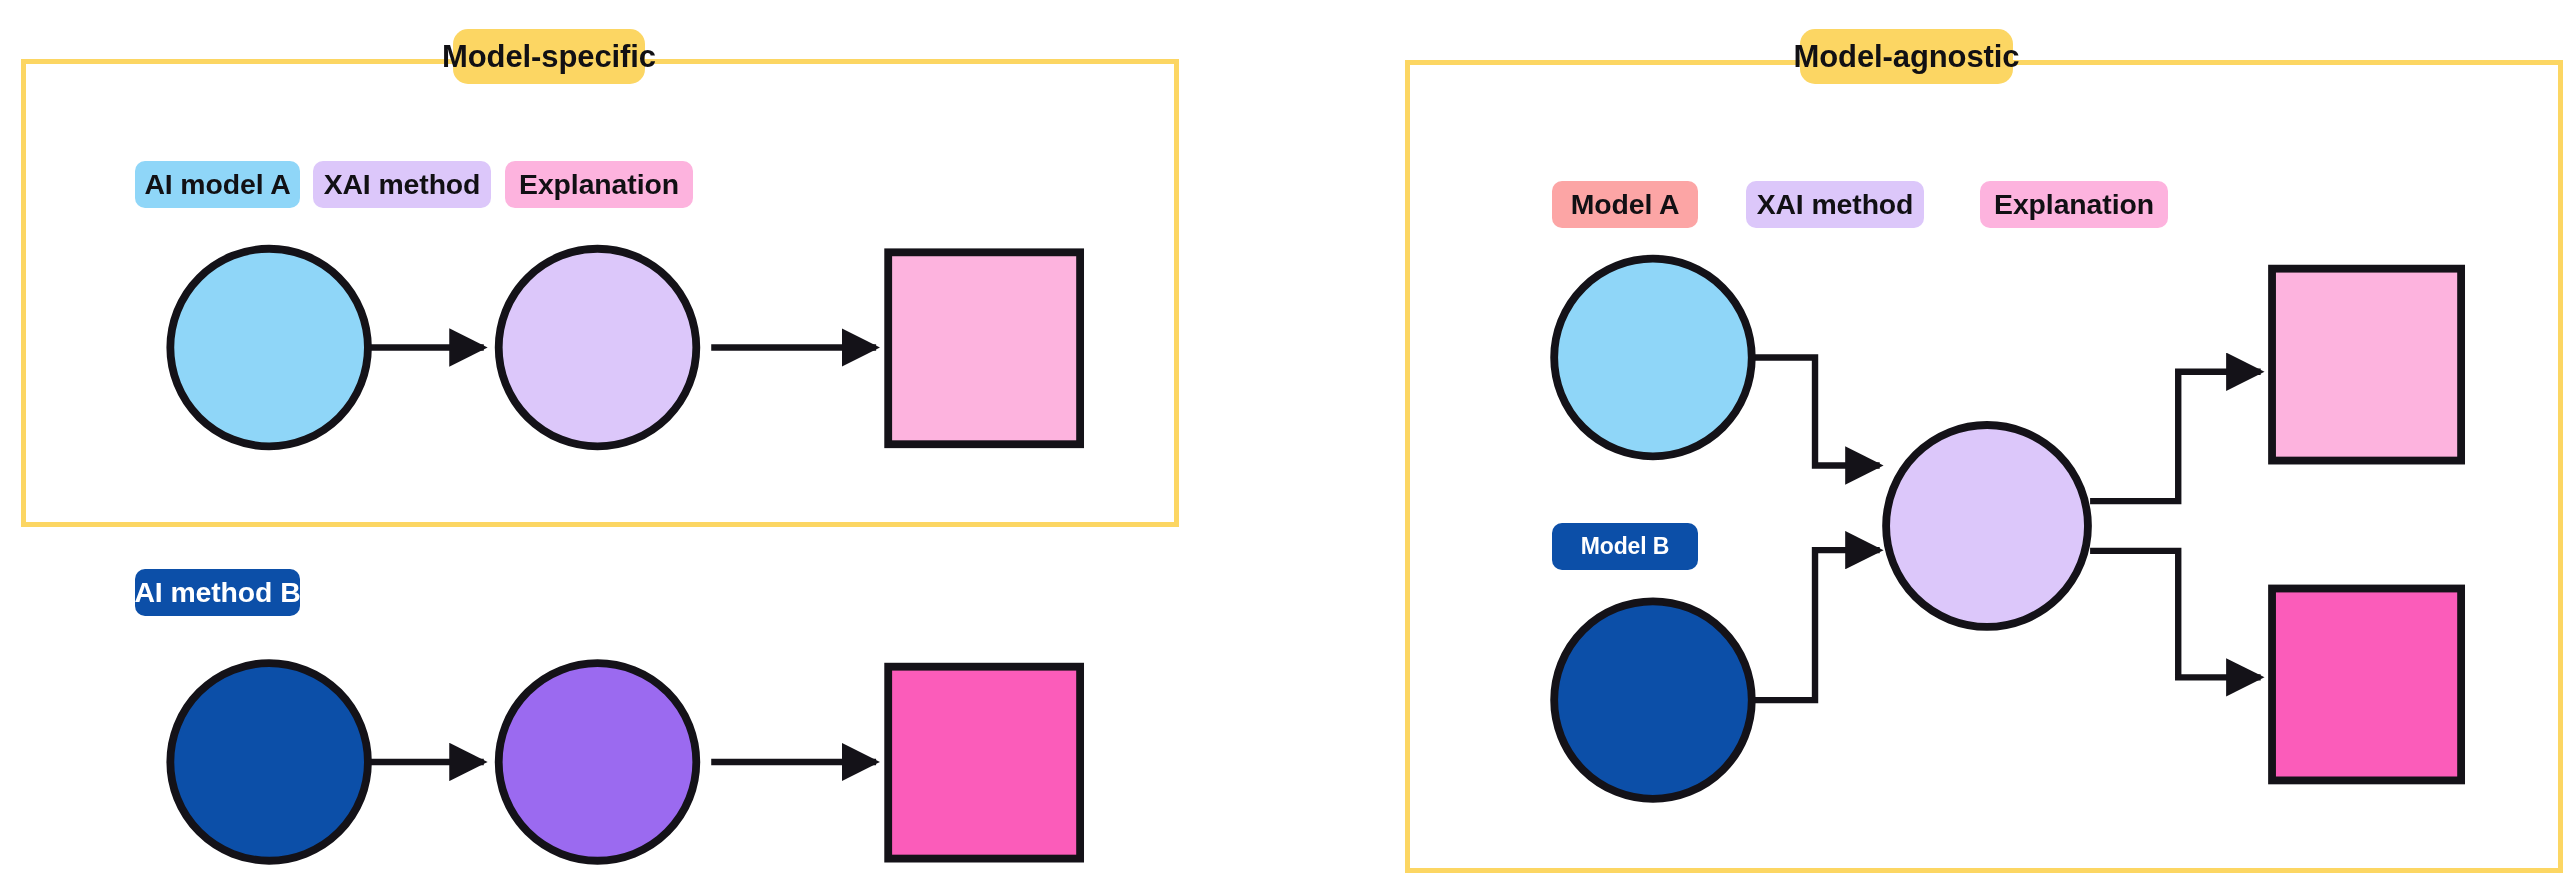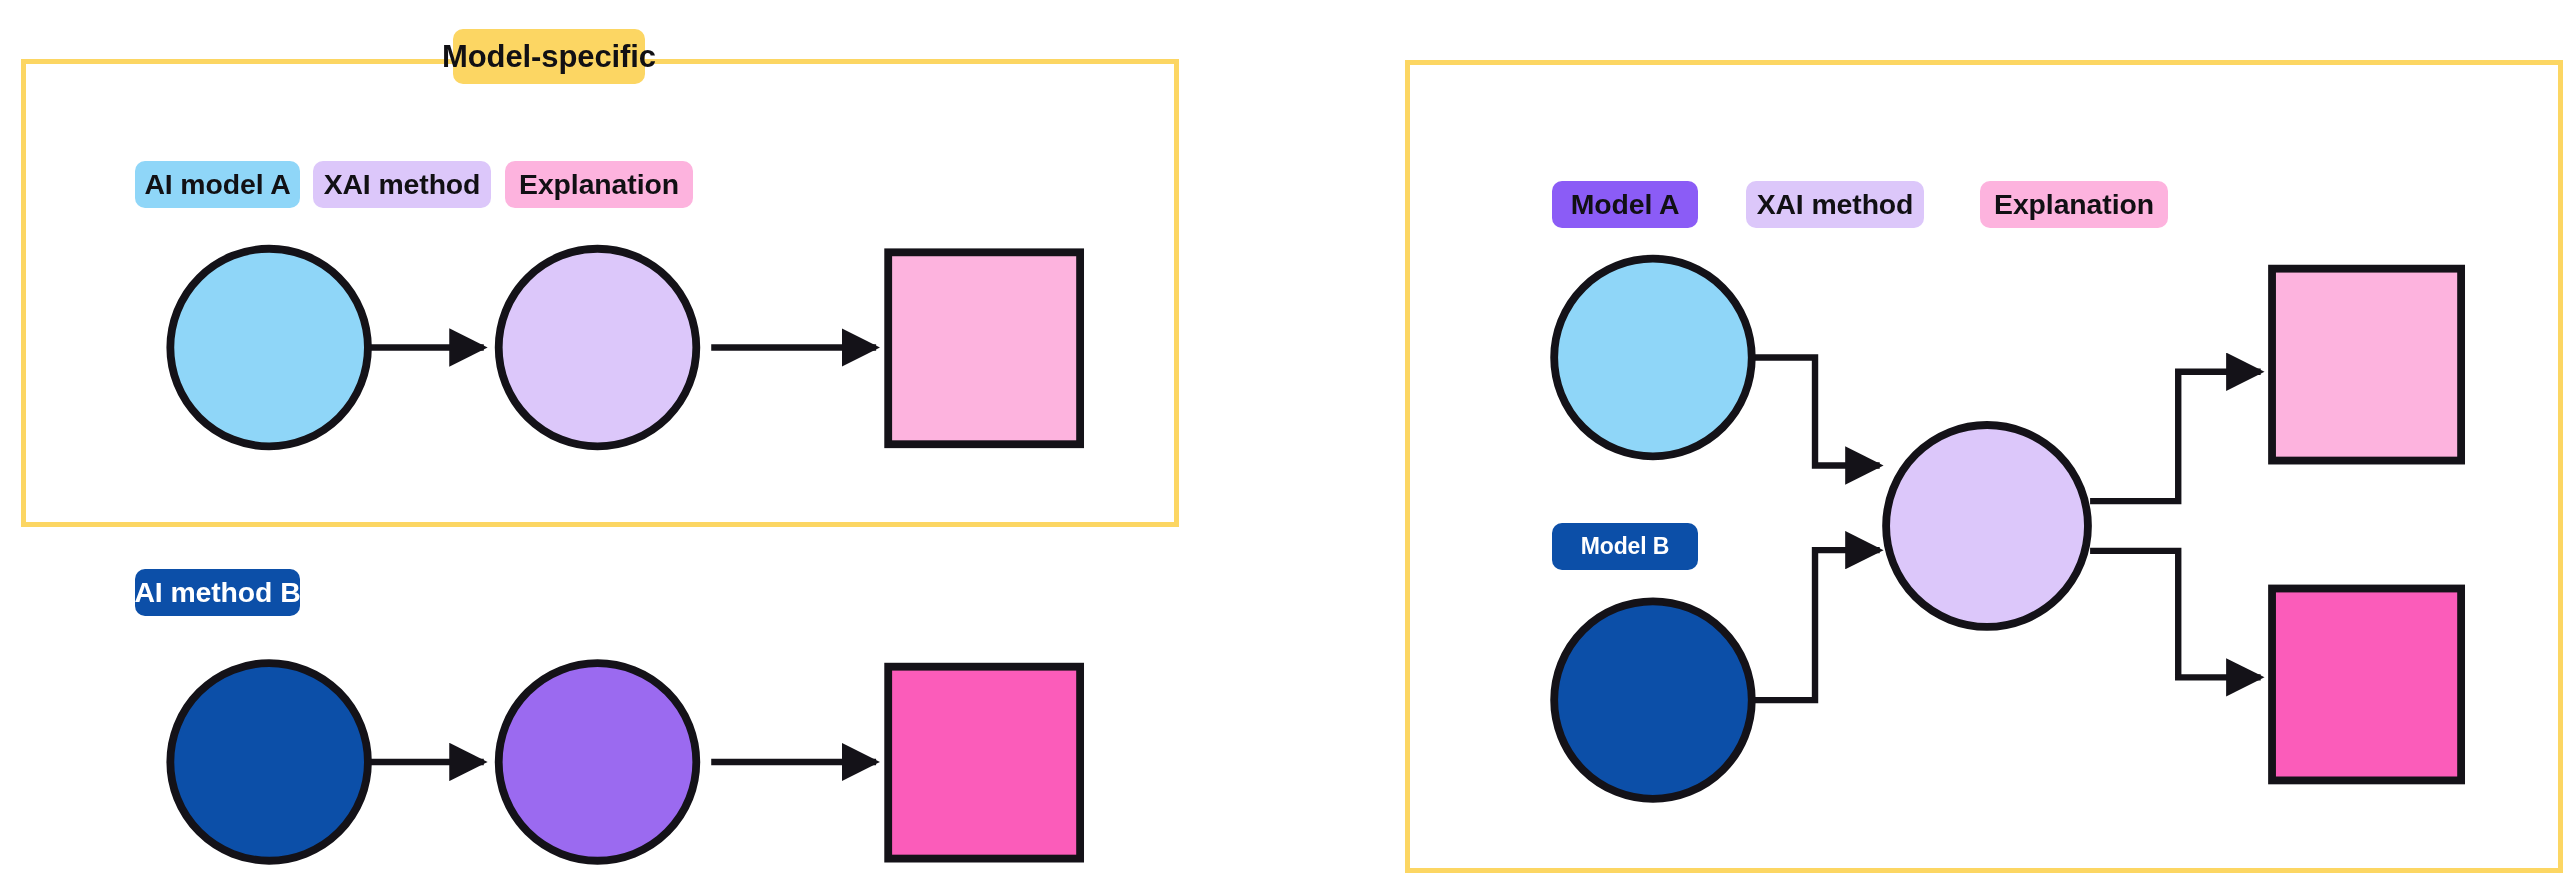--- a/index.html
+++ b/index.html
@@ -21,21 +21,21 @@
     border: 5px solid #FCD663;
     background: transparent;
   }
   #panel-left  { left: 21.3px;   top: 59px;  width: 1158px; height: 468px; }
   #panel-right { left: 1405px; top: 60px;  width: 1158px; height: 813px; }
 
   .panel-title {
     position: absolute;
     background: #FCD663;
     color: #111014;
-    border-radius: 10px;
+    border-radius: 15px;
     font-weight: 700;
     display: flex;
     align-items: center;
     justify-content: center;
     white-space: nowrap;
     letter-spacing: -0.1px;
   }
   #title-left  { left: 453px;  top: 29px; width: 192px; height: 55px;  font-size: 31px; }
   #title-right { left: 1800px; top: 29px; width: 213px; height: 55px;  font-size: 31px; }
 
@@ -51,21 +51,21 @@
     line-height: 1;
   }
 
   
   #chip-l-model-a    { left: 135px;  top: 161px; width: 165px; height: 47px; background:#8FD6F8; color:#111014; font-size: 28.4px; }
   #chip-l-xai        { left: 313px;  top: 161px; width: 178px; height: 47px; background:#DCC7FA; color:#111014; font-size: 28.4px; }
   #chip-l-explain    { left: 505px;  top: 161px; width: 188px; height: 47px; background:#FDB3DE; color:#111014; font-size: 28.4px; }
   #chip-l-model-b    { left: 135px;  top: 569px; width: 165px; height: 47px; background:#0C4FA8; color:#ffffff; font-size: 28.4px; }
 
   
-  #chip-r-model-a    { left: 1552px; top: 181px; width: 146px; height: 47px; background:#8b5cf6; color:#111014; font-size: 28.4px; }
+  #chip-r-model-a    { left: 1552px; top: 181px; width: 146px; height: 47px; background:#fca5a5; color:#111014; font-size: 28.4px; }
   #chip-r-xai        { left: 1746px; top: 181px; width: 178px; height: 47px; background:#DCC7FA; color:#111014; font-size: 28.4px; }
   #chip-r-explain    { left: 1980px; top: 181px; width: 188px; height: 47px; background:#FDB3DE; color:#111014; font-size: 28.4px; }
   #chip-r-model-b    { left: 1552px; top: 523px; width: 146px; height: 47px; background:#0C4FA8; color:#ffffff; font-size: 23px; }
 
   svg.layer {
     position: absolute;
     left: 0; top: 0;
     width: 2576px;
     height: 892px;
     pointer-events: none;
@@ -107,20 +107,21 @@
     <circle cx="2325" cy="985" r="139" fill="#0C4FA8" stroke="#141218" stroke-width="11"></circle>
     <circle cx="2795" cy="740" r="142" fill="#DCC7FA" stroke="#141218" stroke-width="11"></circle>
     <rect x="3196" y="378" width="266" height="270" fill="#FDB3DE" stroke="#141218" stroke-width="11"></rect>
     <rect x="3196" y="828" width="266" height="270" fill="#FB5CBA" stroke="#141218" stroke-width="11"></rect>
   </svg>
 
   <div class="panel" id="panel-left"></div>
   <div class="panel" id="panel-right"></div>
 
   <div class="panel-title" id="title-left">Model-specific</div>
+  <div class="panel-title" id="title-right">Model-agnostic</div>
 
   <div class="chip" id="chip-l-model-a">AI model A</div>
   <div class="chip" id="chip-l-xai">XAI method</div>
   <div class="chip" id="chip-l-explain">Explanation</div>
   <div class="chip" id="chip-l-model-b">AI method B</div>
 
   <div class="chip" id="chip-r-model-a">Model A</div>
   <div class="chip" id="chip-r-xai">XAI method</div>
   <div class="chip" id="chip-r-explain">Explanation</div>
   <div class="chip" id="chip-r-model-b">Model B</div>

